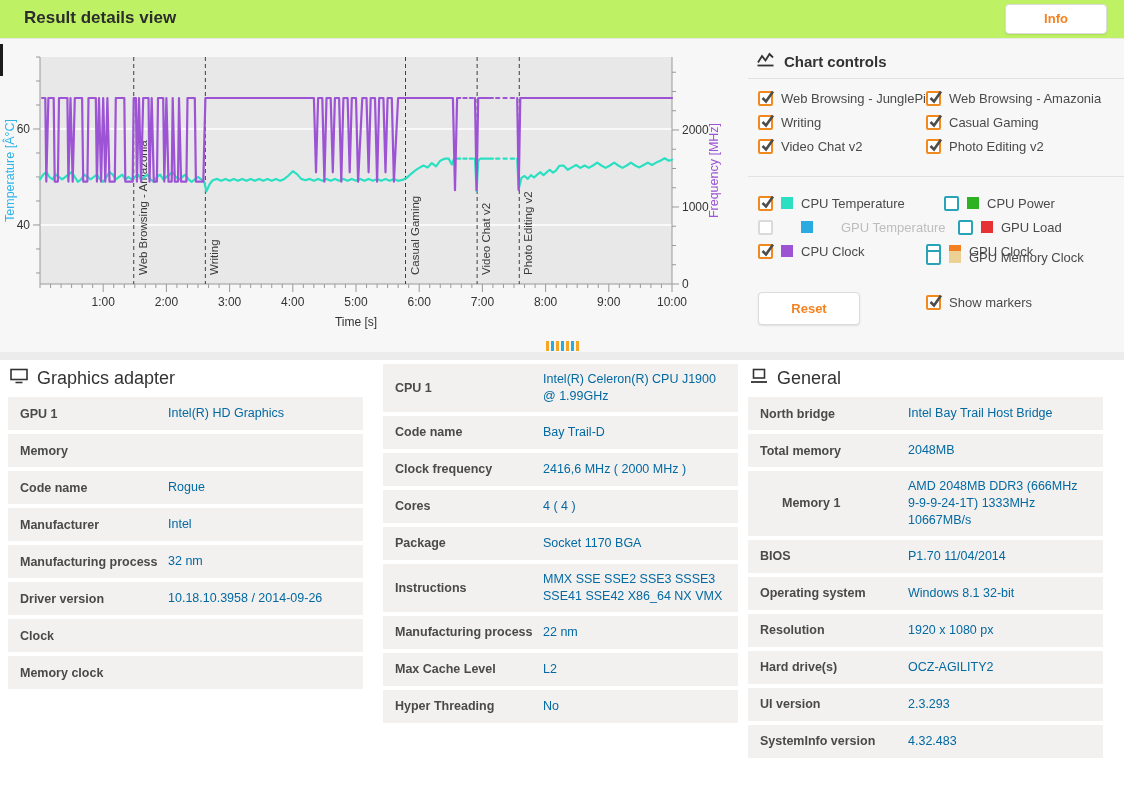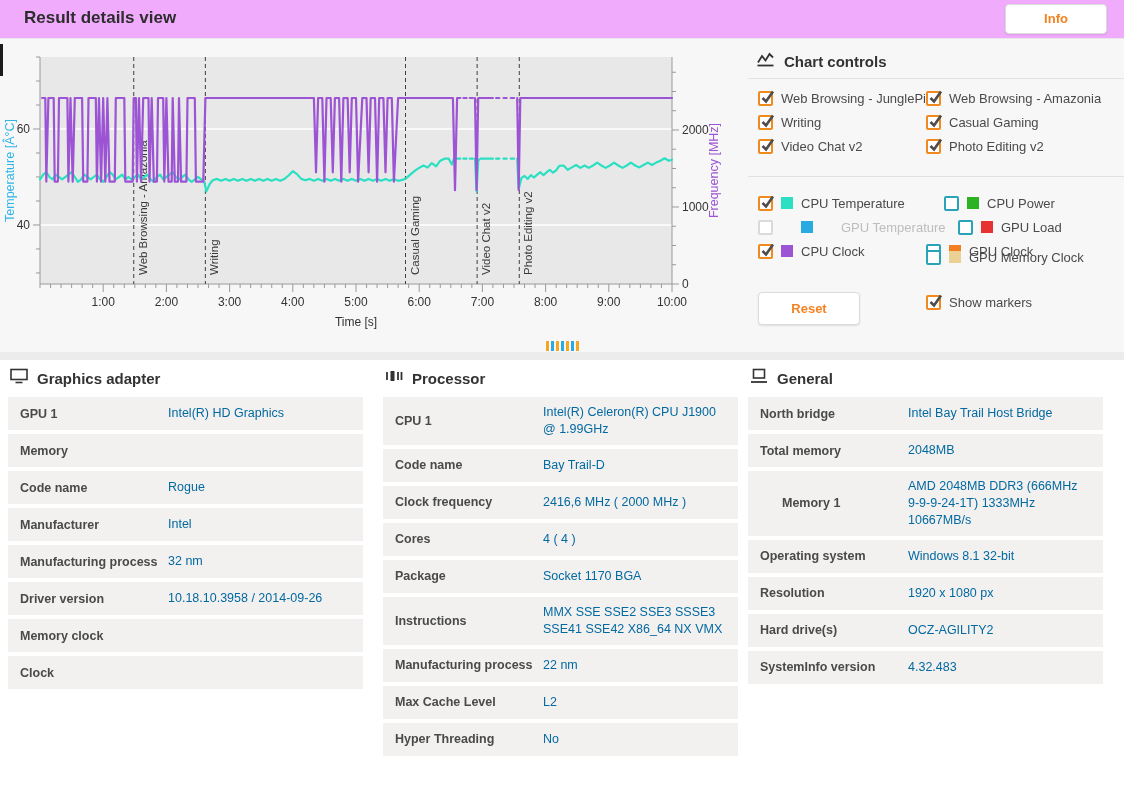--- a/index.html
+++ b/index.html
@@ -1,19 +1,19 @@
 <!DOCTYPE html>
 <html><head>
 <meta charset="utf-8">
 <style>
   html,body{margin:0;padding:0}
   body{width:1124px;height:795px;overflow:hidden;background:#fff;position:relative;
        font-family:"Liberation Sans","DejaVu Sans",sans-serif;color:#4a4a4a}
   
-  .header{position:absolute;left:0;top:0;width:1124px;height:38px;background:#f0abfc;border-bottom:1px solid #e9e7e7;z-index:5}
+  .header{position:absolute;left:0;top:0;width:1124px;height:38px;background:#bef264;border-bottom:1px solid #e9e7e7;z-index:5}
   .header h1{margin:0;position:absolute;left:24px;top:8px;font-size:17px;font-weight:700;color:#2d2d2d}
   .btn{background:#fff;border:1px solid #dcdcdc;border-radius:4px;color:#f58220;font-weight:700;
        font-size:13px;text-align:center;box-shadow:0 1px 2px rgba(0,0,0,.1);cursor:pointer}
   #info-btn{position:absolute;left:1005px;top:4px;width:100px;height:28px;line-height:28px}
   
   .chart-band{position:absolute;left:0;top:38px;width:1124px;height:322px;background:#f8f7f7}
   #chart-svg{position:absolute;left:0;top:0}
   #chart-svg text{font-family:"Liberation Sans","DejaVu Sans",sans-serif}
   .tick-label{font-size:12px;fill:#333}
   .marker-label{font-size:11.5px;fill:#3a3a3a}
@@ -38,21 +38,21 @@
   .lbl{margin-left:8px;font-size:13px;color:#4a4a4a;white-space:nowrap}
   .disabled-lbl{color:#bdbdbd}
   #reset-btn{position:absolute;left:10px;top:244px;width:100px;height:31px;line-height:31px}
   
   .bottom{position:absolute;left:0;top:360px;width:1124px;background:#fff;padding-top:4px}
   .panels{display:flex;padding-left:8px}
   .panel{width:355px;flex:none}
   .panel.p2{margin-left:20px}
   .panel.p3{margin-left:10px}
   .panel-head{display:flex;align-items:center;gap:9px;height:24px;margin:2px 0 7px 2px}
-  .panel-head h2{margin:0;font-size:15px;font-weight:700;color:#333}
+  .panel-head h2{margin:0;font-size:18px;font-weight:400;color:#333}
   .trow{display:flex;background:#f2f1f0;margin-bottom:4px;padding:7px 12px;box-sizing:border-box;
         min-height:33px;align-items:center}
   .tlabel{width:148px;flex:none;font-weight:700;font-size:12.5px;color:#4a4a4a}
   .tlabel.indent{padding-left:22px;box-sizing:border-box}
   .tvalue{flex:1;font-size:12.5px;color:#0369a1;line-height:1.35}
 </style>
 </head>
 <body>
 
 <div class="header">
@@ -358,38 +358,29 @@
         </div>
         <div class="trow">
           <div class="tlabel">Manufacturing process</div>
           <div class="tvalue">32 nm</div>
         </div>
         <div class="trow">
           <div class="tlabel">Driver version</div>
           <div class="tvalue">10.18.10.3958 / 2014-09-26</div>
         </div>
         <div class="trow">
+          <div class="tlabel">Clock</div>
+          <div class="tvalue"></div>
+        </div>
+        <div class="trow">
           <div class="tlabel">Memory clock</div>
           <div class="tvalue"></div>
         </div>
-        <div class="trow">
-          <div class="tlabel">Clock</div>
-          <div class="tvalue"></div>
-        </div>
       </section>
       <section class="panel p2">
-        <div class="panel-head">
-          <span><svg width="18" height="16" viewBox="0 0 18 16">
-              <line x1="2" y1="4" x2="2" y2="12" stroke="#333" stroke-width="1.8"></line>
-              <rect x="5.5" y="3" width="4" height="10" fill="#333"></rect>
-              <line x1="13" y1="4" x2="13" y2="12" stroke="#333" stroke-width="1.8"></line>
-              <line x1="16.5" y1="4" x2="16.5" y2="12" stroke="#333" stroke-width="1.8"></line>
-            </svg></span>
-          <h2>Processor</h2>
-        </div>
         <div class="trow">
           <div class="tlabel">CPU 1</div>
           <div class="tvalue">Intel(R) Celeron(R) CPU J1900 @ 1.99GHz</div>
         </div>
         <div class="trow">
           <div class="tlabel">Code name</div>
           <div class="tvalue">Bay Trail-D</div>
         </div>
         <div class="trow">
           <div class="tlabel">Clock frequency</div>
@@ -434,30 +425,38 @@
         </div>
         <div class="trow">
           <div class="tlabel">Total memory</div>
           <div class="tvalue">2048MB</div>
         </div>
         <div class="trow">
           <div class="tlabel indent">Memory 1</div>
           <div class="tvalue">AMD 2048MB DDR3 (666MHz 9-9-9-24-1T) 1333MHz 10667MB/s</div>
         </div>
         <div class="trow">
+          <div class="tlabel">BIOS</div>
+          <div class="tvalue">P1.70 11/04/2014</div>
+        </div>
+        <div class="trow">
           <div class="tlabel">Operating system</div>
           <div class="tvalue">Windows 8.1 32-bit</div>
         </div>
         <div class="trow">
           <div class="tlabel">Resolution</div>
           <div class="tvalue">1920 x 1080 px</div>
         </div>
         <div class="trow">
           <div class="tlabel">Hard drive(s)</div>
           <div class="tvalue">OCZ-AGILITY2</div>
+        </div>
+        <div class="trow">
+          <div class="tlabel">UI version</div>
+          <div class="tvalue">2.3.293</div>
         </div>
         <div class="trow">
           <div class="tlabel">SystemInfo version</div>
           <div class="tvalue">4.32.483</div>
         </div>
       </section>
     </div>
 </div>
 
 </body></html>

